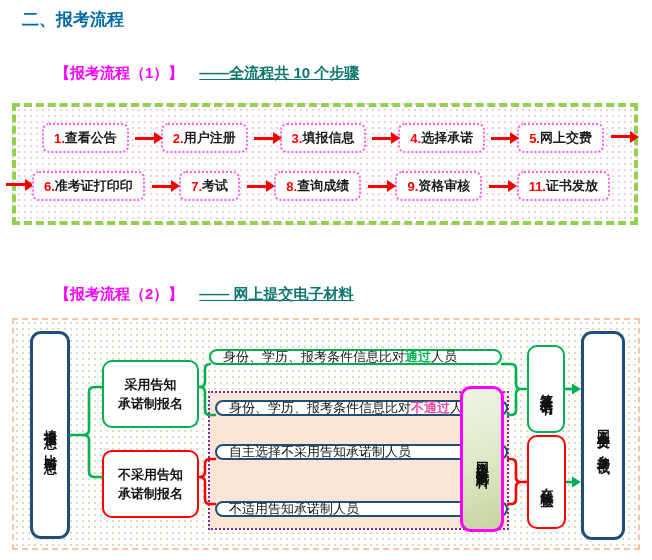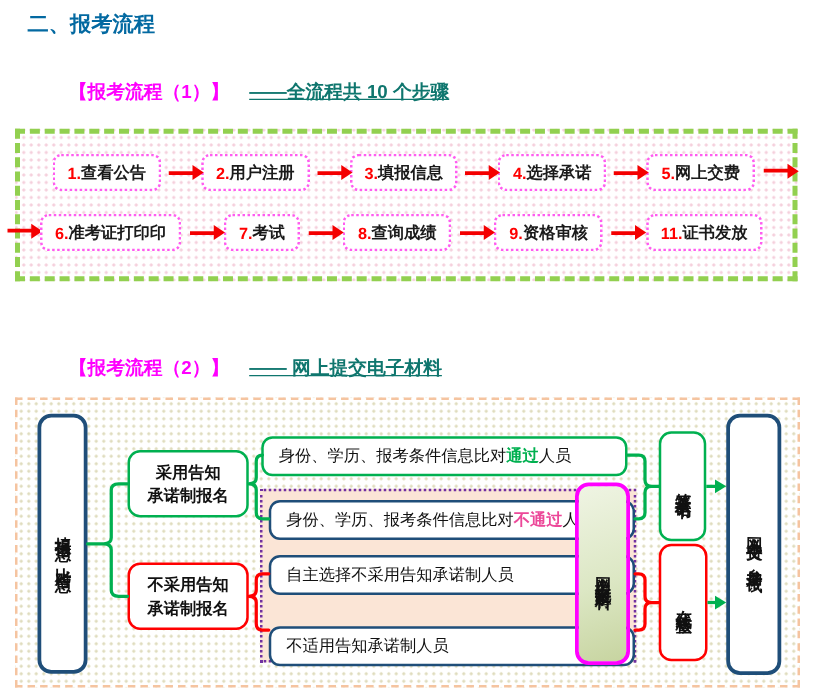--- a/index.html
+++ b/index.html
@@ -58,32 +58,32 @@
   }
   .fillbox{left:16px;top:11px;width:40px;height:208px;border:3px solid #1f4e79;border-radius:11px;z-index:2;}
   .paybox{left:567px;top:11px;width:44px;height:209px;border:3px solid #1f4e79;border-radius:11px;z-index:2;}
   .signbox{left:513px;top:25px;width:38px;height:88px;border:2.5px solid #00b050;border-radius:10px;z-index:2;}
   .checkbox{left:513px;top:115px;width:39px;height:94px;border:2.5px solid #ff0000;border-radius:10px;z-index:2;}
   .uploadbox{
     left:446px;top:66px;width:44px;height:146px;border:3px solid #ff00ff;border-radius:11px;z-index:3;
     background:linear-gradient(160deg,#eff4e3 0%,#dce7c4 55%,#c7d4a0 100%);
   }
   .modebox{
-    position:absolute;left:88px;width:97px;height:54px;background:#fff;border-radius:10px;z-index:2;
+    position:absolute;left:88px;width:97px;height:68px;background:#fff;border-radius:10px;z-index:2;
     display:flex;flex-direction:column;align-items:center;justify-content:center;
     font-size:13px;font-weight:600;color:#111;line-height:19px;box-sizing:border-box;white-space:nowrap;
   }
   .modebox.adopt{top:40px;border:2.5px solid #00b050;}
   .modebox.refuse{top:130px;border:2.5px solid #ff0000;}
   .peachpanel{
     position:absolute;left:194px;top:71px;width:301px;height:139px;box-sizing:border-box;
     background:#fbe5d6;border:2px dotted #7030a0;z-index:1;
   }
   .branch{
-    position:absolute;height:32px;width:293px;background:#fff;border:2px solid #1f4e79;border-radius:9px;
+    position:absolute;height:16px;width:293px;background:#fff;border:2px solid #1f4e79;border-radius:9px;
     display:flex;align-items:center;padding-left:12px;font-size:13px;font-weight:500;color:#111;
     white-space:nowrap;box-sizing:border-box;z-index:2;
   }
   .branch.pass{left:195px;top:29px;border:2.5px solid #00b050;}
   .branch.fail{left:201px;top:80px;}
   .branch.self{left:201px;top:124px;}
   .branch.na{left:201px;top:181px;}
   .hl-green{color:#00b050;font-weight:bold;}
   .hl-red{color:#ec4899;font-weight:bold;}
   .connectors{position:absolute;left:0;top:0;z-index:4;pointer-events:none;}

